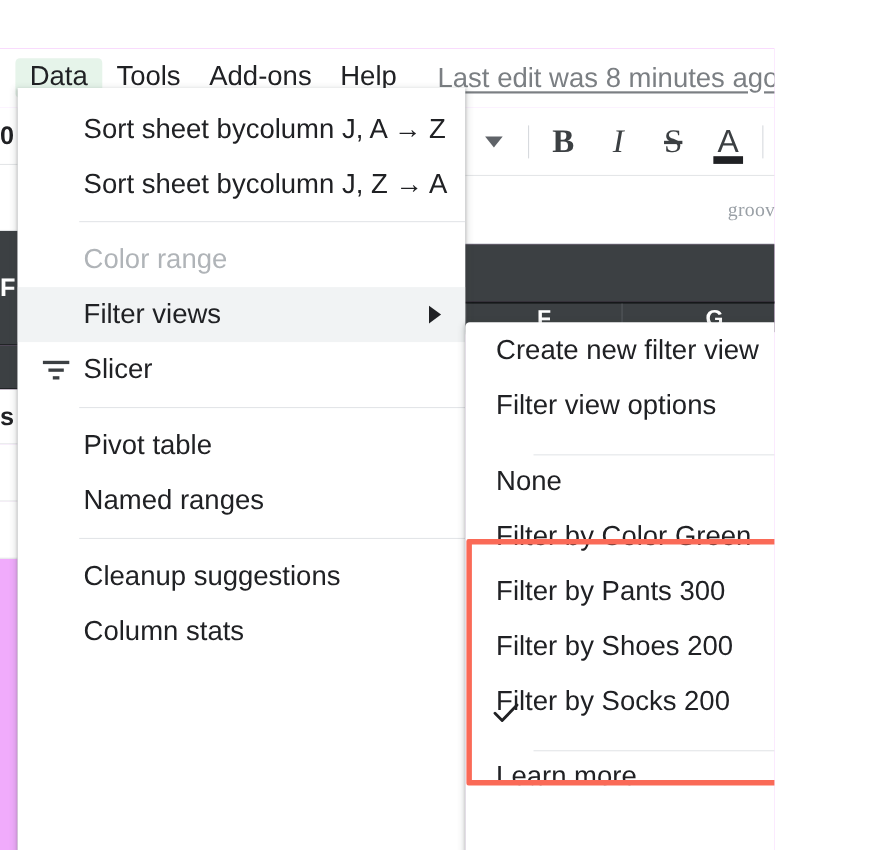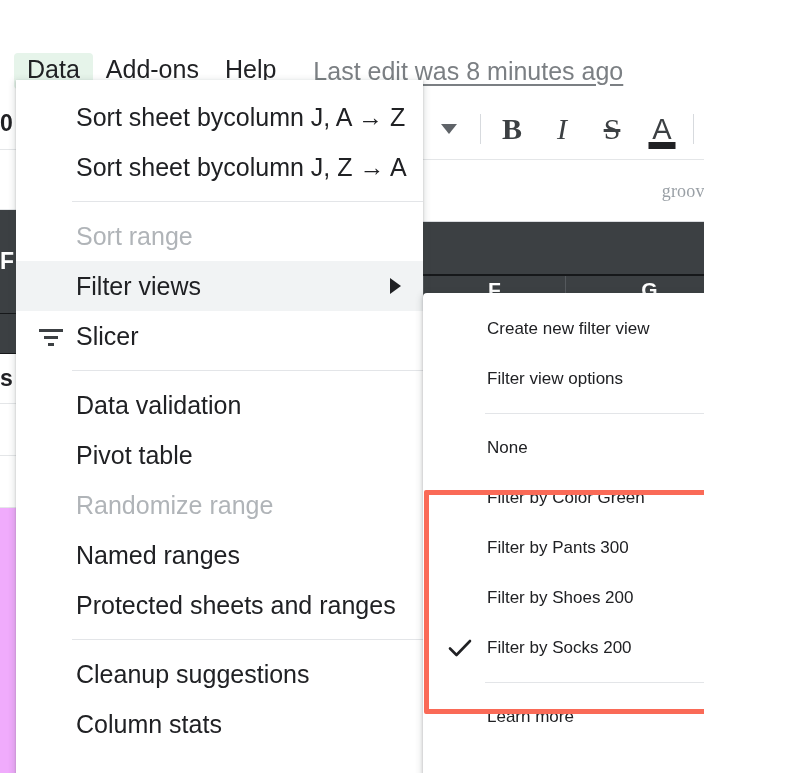--- a/index.html
+++ b/index.html
@@ -175,24 +175,24 @@
   .submenu {
     position: absolute; left: 423px; top: 249px;
     width: 365px; height: 497px;
     background: #ffffff;
     border-radius: 4px;
     box-shadow: 0 2px 6px 2px rgba(60,64,67,0.15), 0 1px 3px rgba(60,64,67,0.3);
     overflow: hidden;
   }
   .smi {
     position: relative;
-    display: flex; align-items: center;
+    display: flex; align-items: flex-start;
     height: 50px;
-    padding-left: 64px; padding-right: 18px;
-    font-size: 17px; color: #202124;
+    padding-left: 28px; padding-right: 18px;
+    font-size: 25px; color: #202124;
     white-space: nowrap;
     cursor: default;
   }
   .smi .arrow-right {
     position: absolute; right: 22px; top: 50%; transform: translateY(-50%);
     width: 0; height: 0;
     border-top: 7px solid transparent; border-bottom: 7px solid transparent;
     border-left: 10px solid #7b7f83;
   }
   .smi .check {
@@ -216,20 +216,21 @@
 </head>
 <body>
 
 <div id="screen">
 
   <div class="bg-layer">
 
     <div class="menubar">
       <div class="menubar-inner">
         <div class="menu-btn active">Data</div>
+        <div class="menu-btn">Tools</div>
         <div class="menu-btn">Add-ons</div>
         <div class="menu-btn">Help</div>
         <div class="lastedit">Last edit was 8 minutes ago</div>
       </div>
     </div>
 
     <div class="toolbar">
       <div class="toolbar-items">
         <div class="tb-ico">
           <span class="tb-caret"></span>
@@ -311,21 +312,21 @@
     </div>
     <div class="mi">
       <span>Sort sheet by </span>
         <b>column J</b>
         <span>, Z → A</span>
     </div>
 
     <div class="sep"></div>
 
     <div class="mi disabled">
-      <span>Sort range</span>
+      <span>Color range</span>
     </div>
 
     <div class="mi hl">
       <span>Filter views</span>
       <span class="arrow-right"></span>
     </div>
 
     <div class="mi">
       <span class="lead-icon">
         <svg width="26" height="22" viewBox="0 0 26 22">
@@ -333,33 +334,24 @@
           <rect x="6" y="10" width="14" height="3" fill="#3c4043"></rect>
           <rect x="10" y="17" width="6" height="3" fill="#3c4043"></rect>
         </svg>
       </span>
       <span>Slicer</span>
     </div>
 
     <div class="sep"></div>
 
     <div class="mi">
-      <span>Data validation</span>
-    </div>
-    <div class="mi">
       <span>Pivot table</span>
     </div>
-    <div class="mi disabled">
-      <span>Randomize range</span>
-    </div>
     <div class="mi">
       <span>Named ranges</span>
-    </div>
-    <div class="mi">
-      <span>Protected sheets and ranges</span>
     </div>
 
     <div class="sep"></div>
 
     <div class="mi">
       <span>Cleanup suggestions</span>
     </div>
     <div class="mi">
       <span>Column stats</span>
     </div>

